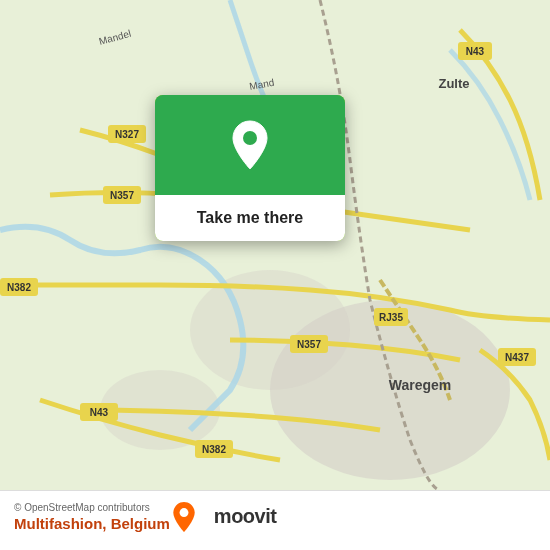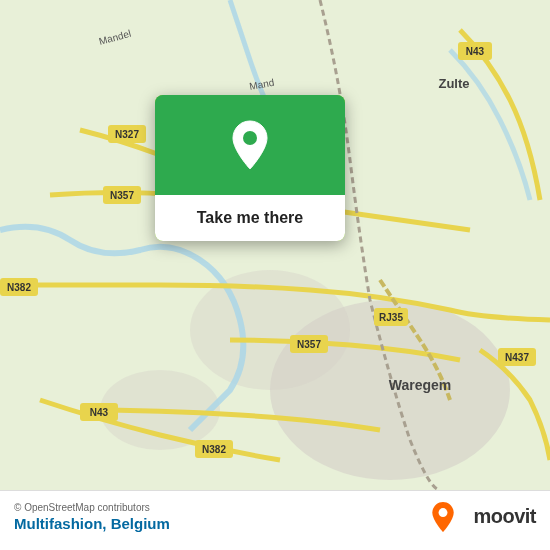--- a/index.html
+++ b/index.html
@@ -69,38 +69,37 @@
     }
 
     
     #bottom-bar {
       width: 550px;
       height: 52px;
       background: white;
       border-top: 1px solid #ddd;
       display: flex;
       align-items: center;
-      justify-content: space-between;
       padding: 0 14px;
     }
 
     #bottom-left {
       display: flex;
       flex-direction: column;
     }
 
     #osm-attribution {
       font-size: 10px;
       color: #666;
     }
 
     #place-name {
       font-size: 15px;
       font-weight: 600;
-      color: #0369a1;
+      color: #c2410c;
       margin-top: 2px;
     }
 
     #moovit-logo {
       display: flex;
       align-items: center;
       gap: 16px;
     }
 
     #moovit-pin {

